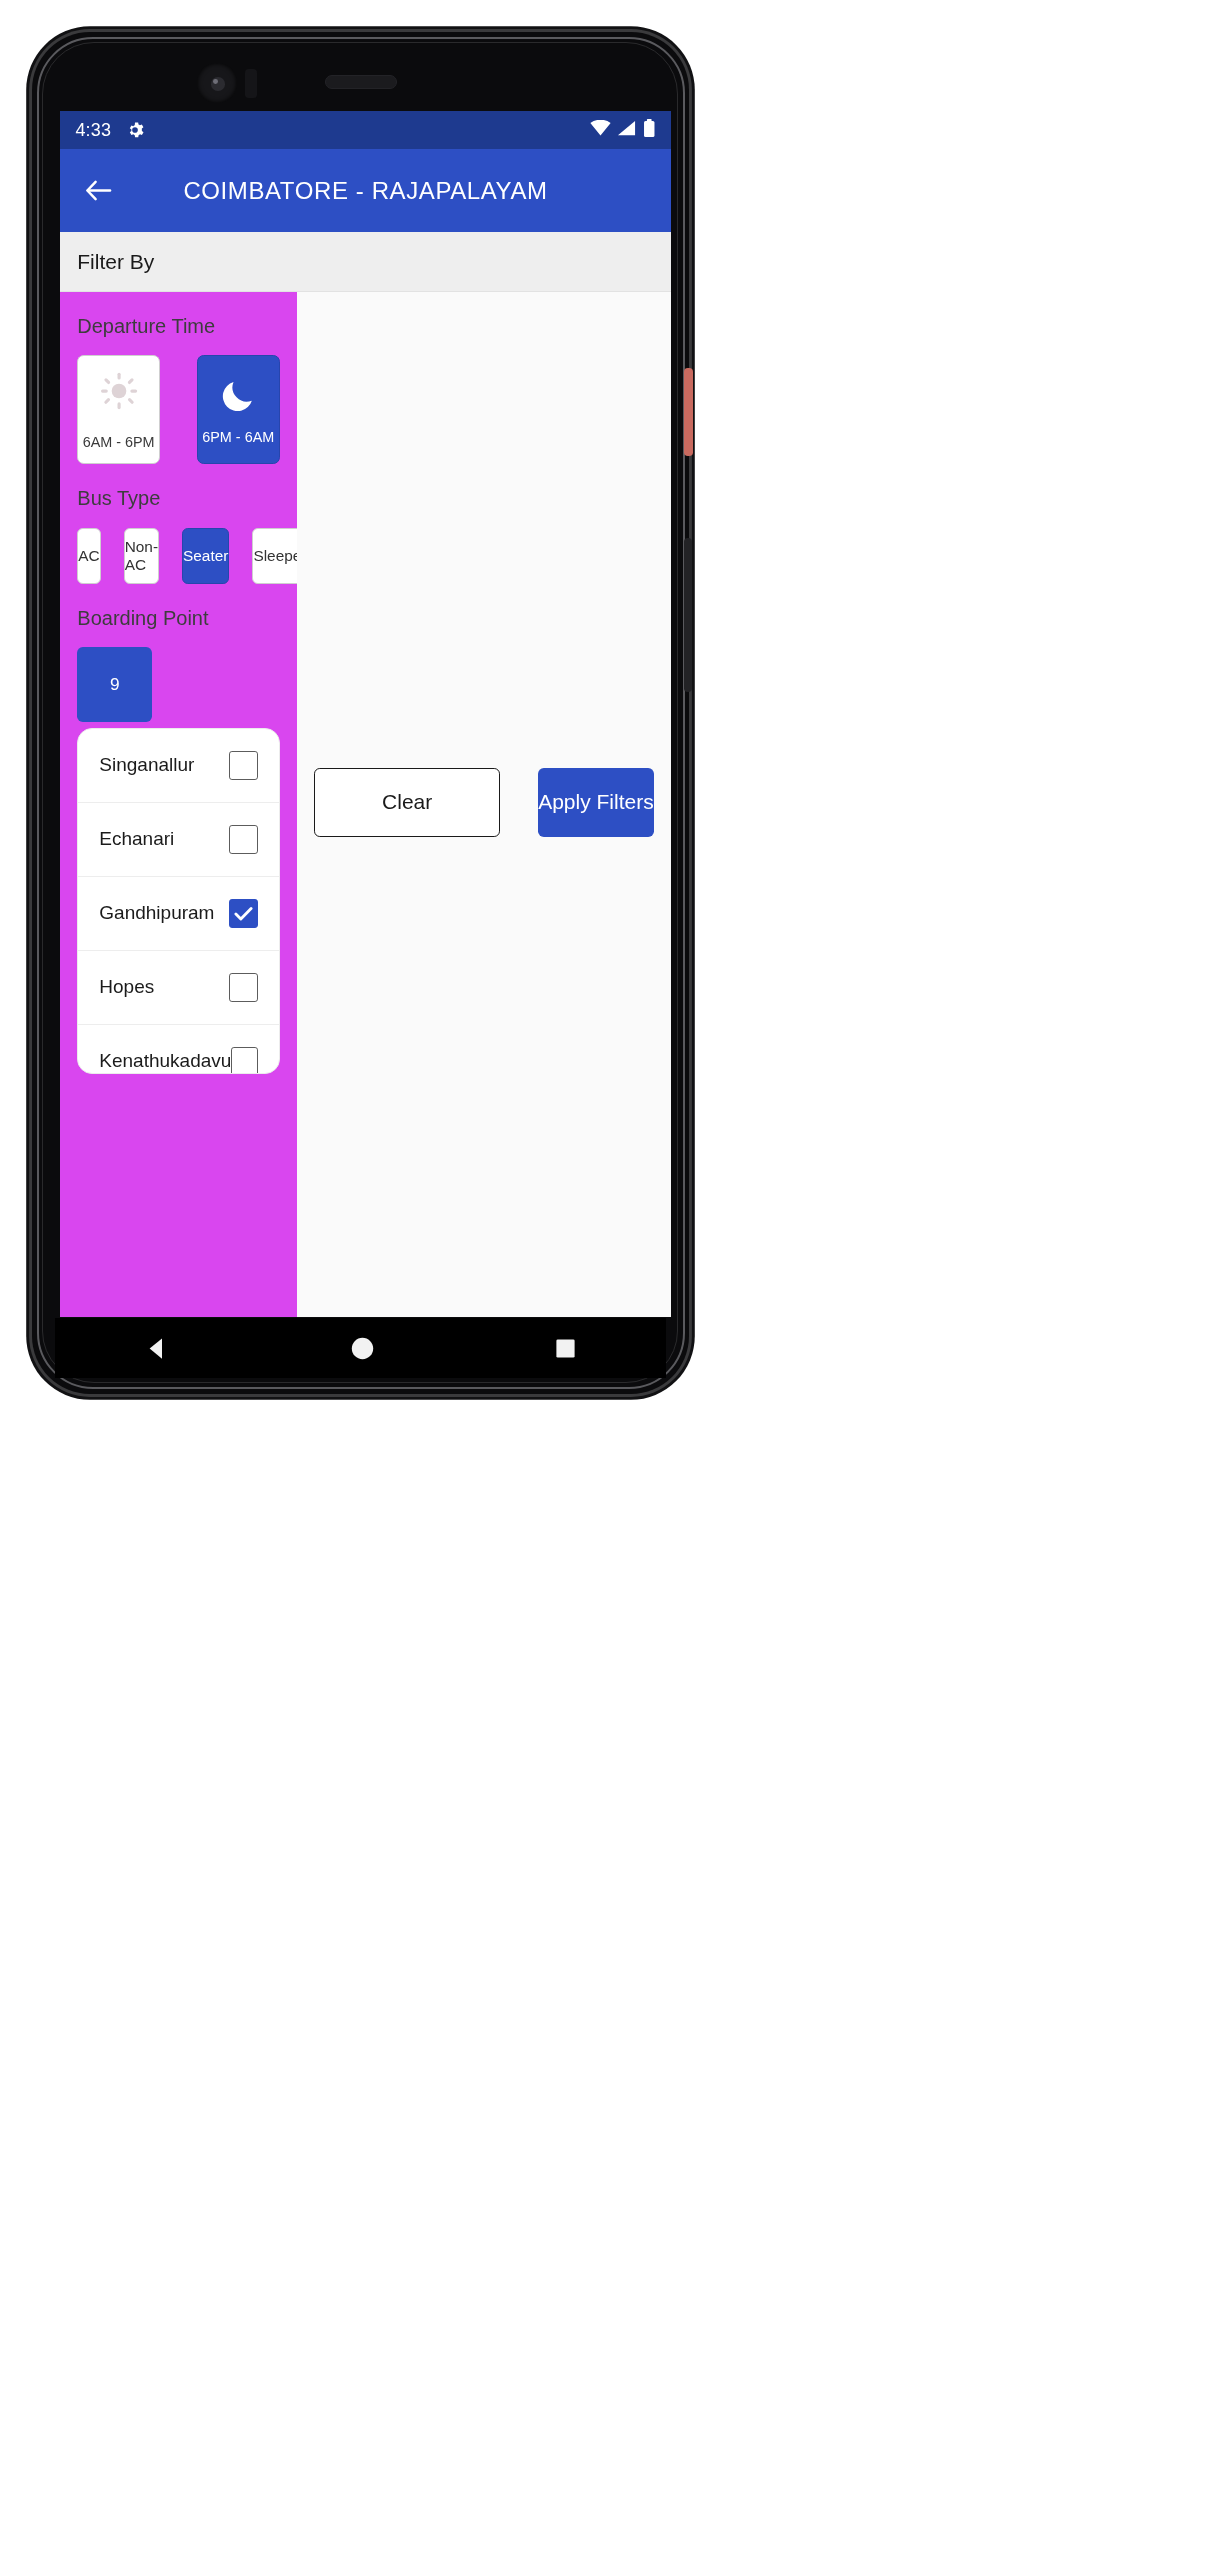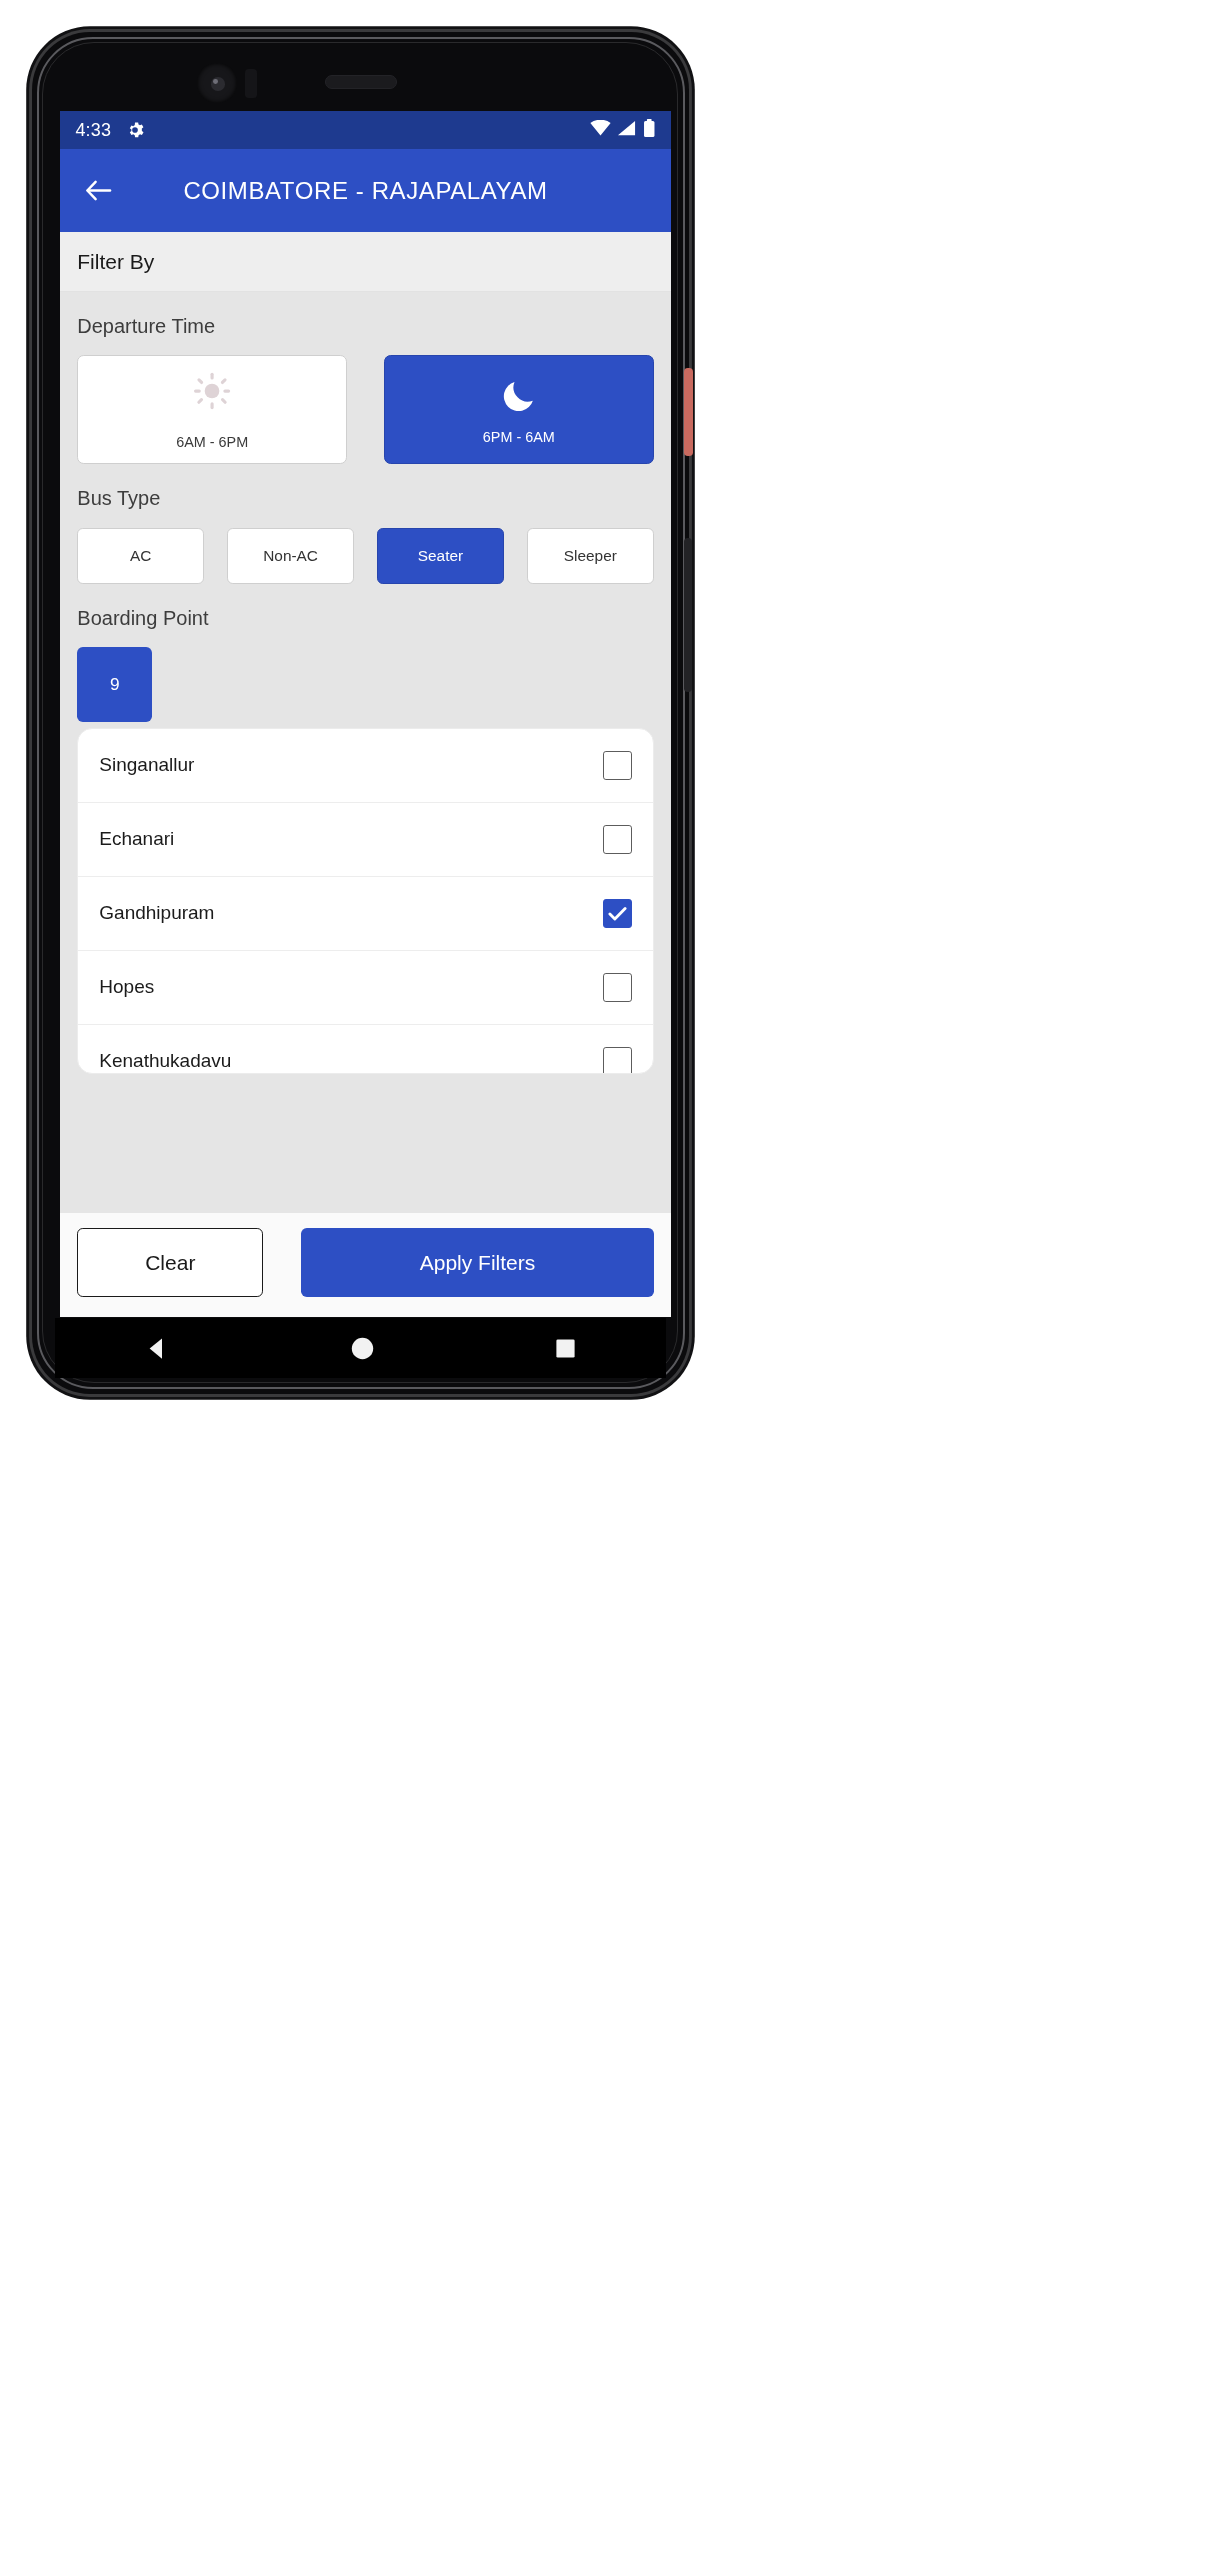--- a/index.html
+++ b/index.html
@@ -120,24 +120,24 @@
     background:#eeeeee;
     height:60px;
     display:flex; align-items:center;
     padding:0 17.3px;
     border-bottom:1px solid #e2e2e2;
   }
   .filterby span { font-size:21px; color:#1a1a1a; }
 
   
   .body {
-    background:#e5e5e5;
+    background:#d946ef;
     height:1026px;
     position:relative;
-    display:flex; flex-direction:column;
+    display:flex; flex-direction:row;
   }
   .scrollarea { flex:1; overflow:hidden; padding:0 17.3px; }
 
   .sec-label {
     font-size:20px; color:#3d3d3d;
     margin:23px 0 17.3px 0;
   }
 
   
   .dep-row { display:flex; gap:37px; }

